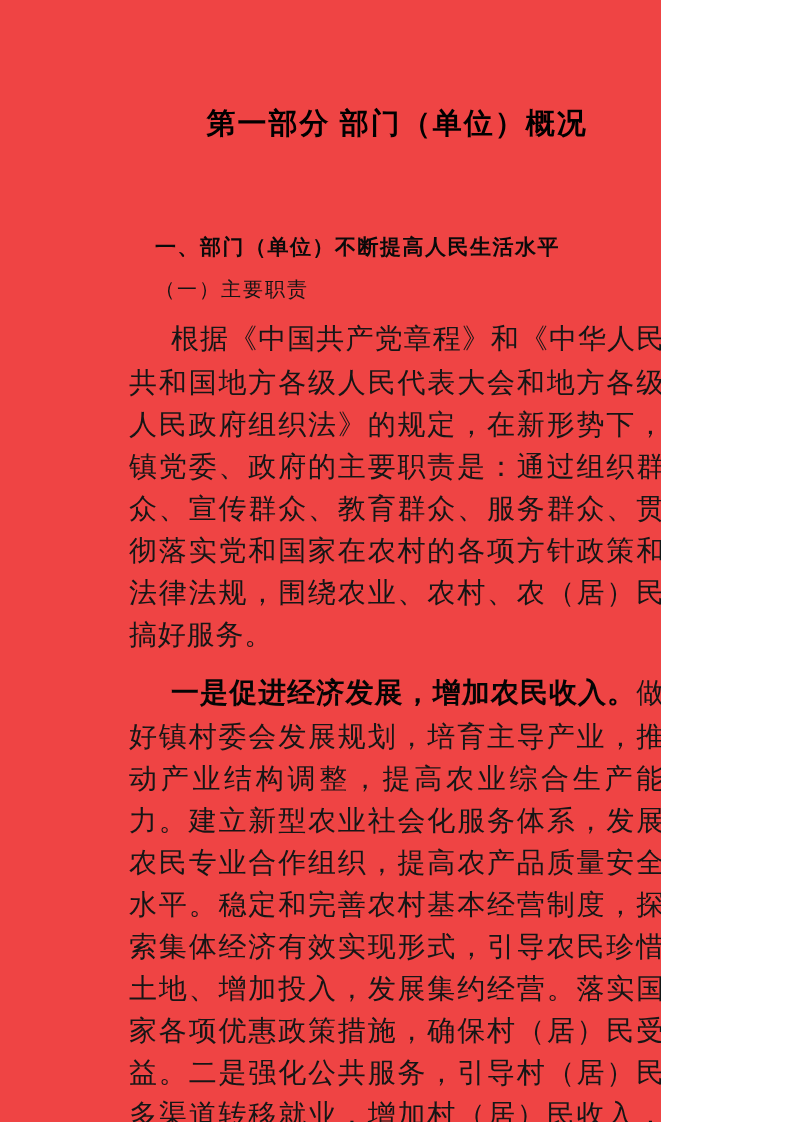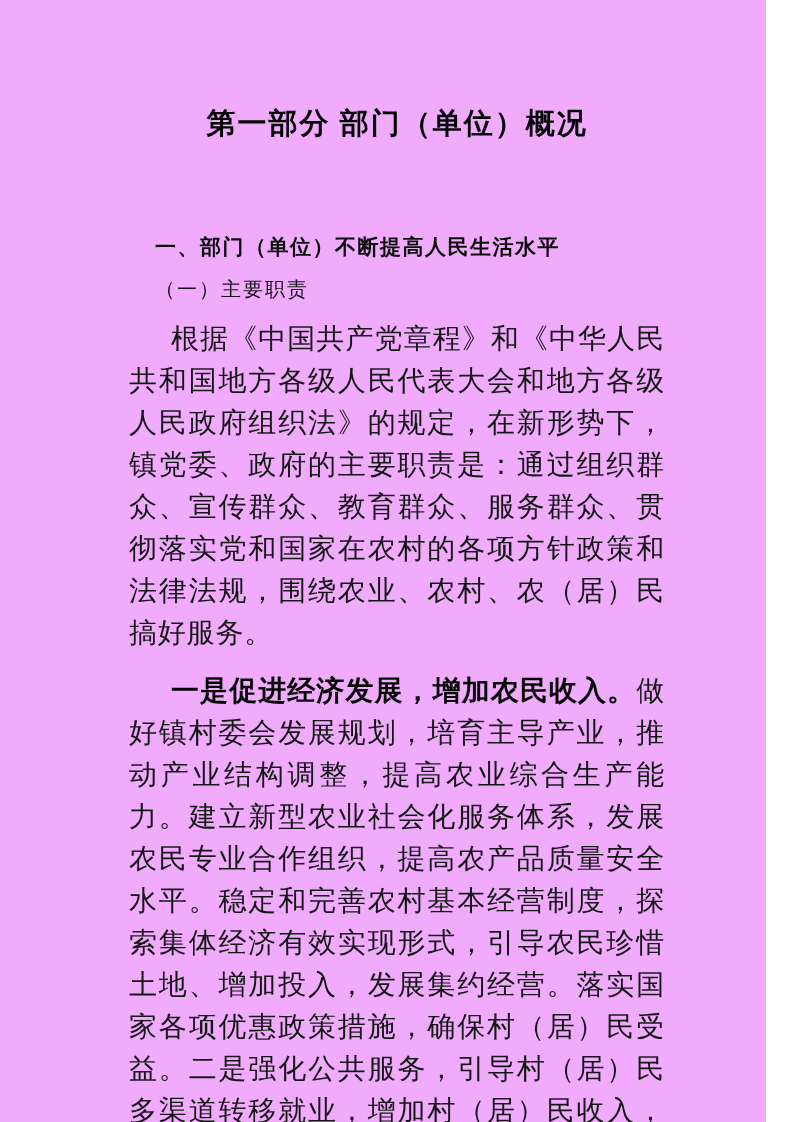--- a/index.html
+++ b/index.html
@@ -7,23 +7,23 @@
     padding: 0;
     background: #ffffff;
   }
   body {
     width: 793px;
     height: 1122px;
     font-family: "Liberation Serif", serif;
   }
   .page {
     position: relative;
-    width: 766px;
+    width: 661px;
     height: 1122px;
-    background: #f0abfc;
+    background: #ef4444;
     overflow: hidden;
     color: #121212;
   }
   .content {
     position: absolute;
     left: 113px;
     top: 0;
     width: 568px;
   }
   .doc-title {
@@ -63,21 +63,21 @@
     margin: 16px;
     font-family: "Liberation Serif", serif;
     font-size: 28px;
     line-height: 42px;
     text-indent: 42px;
     text-align: justify;
     letter-spacing: 0.8px;
     color: #161616;
   }
   .para-lead {
-    font-family: Liberation Sans, sans-serif;
+    font-family: Liberation Mono, monospace;
     font-weight: 700;
     letter-spacing: 0.4px;
     color: #050505;
   }
 </style>
 </head>
 <body>
 
 <div class="page">
   <div class="content">

